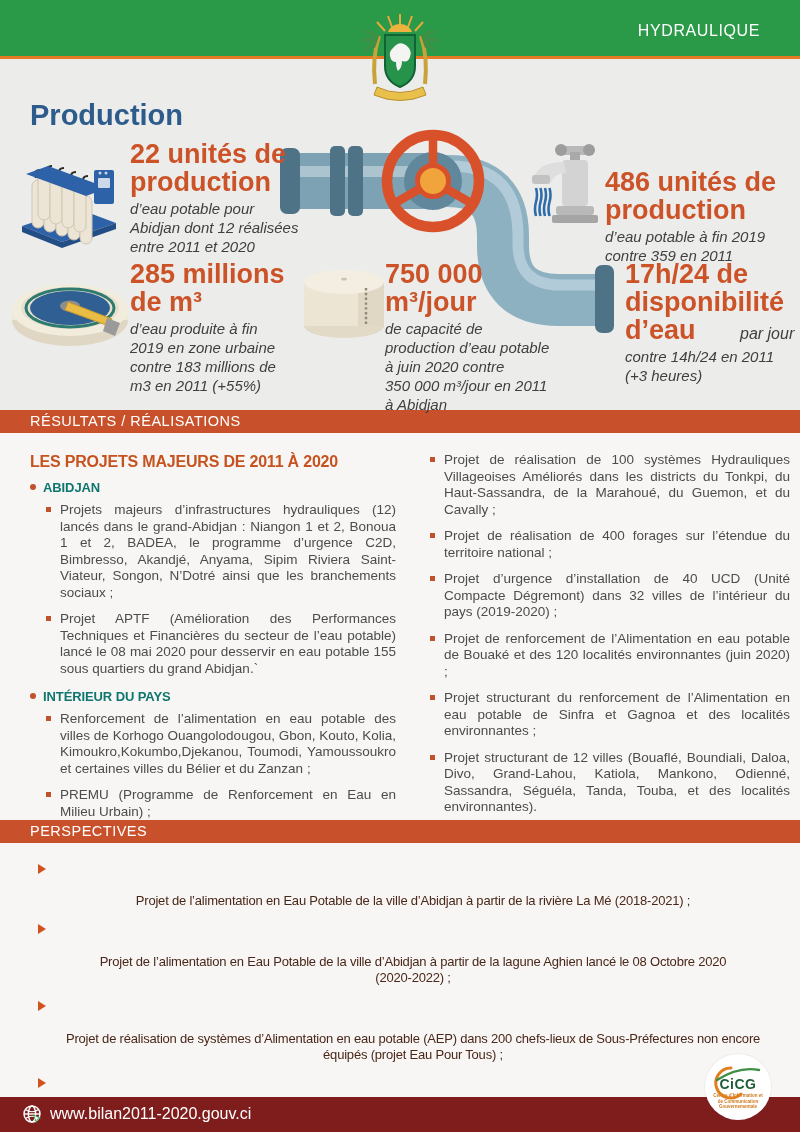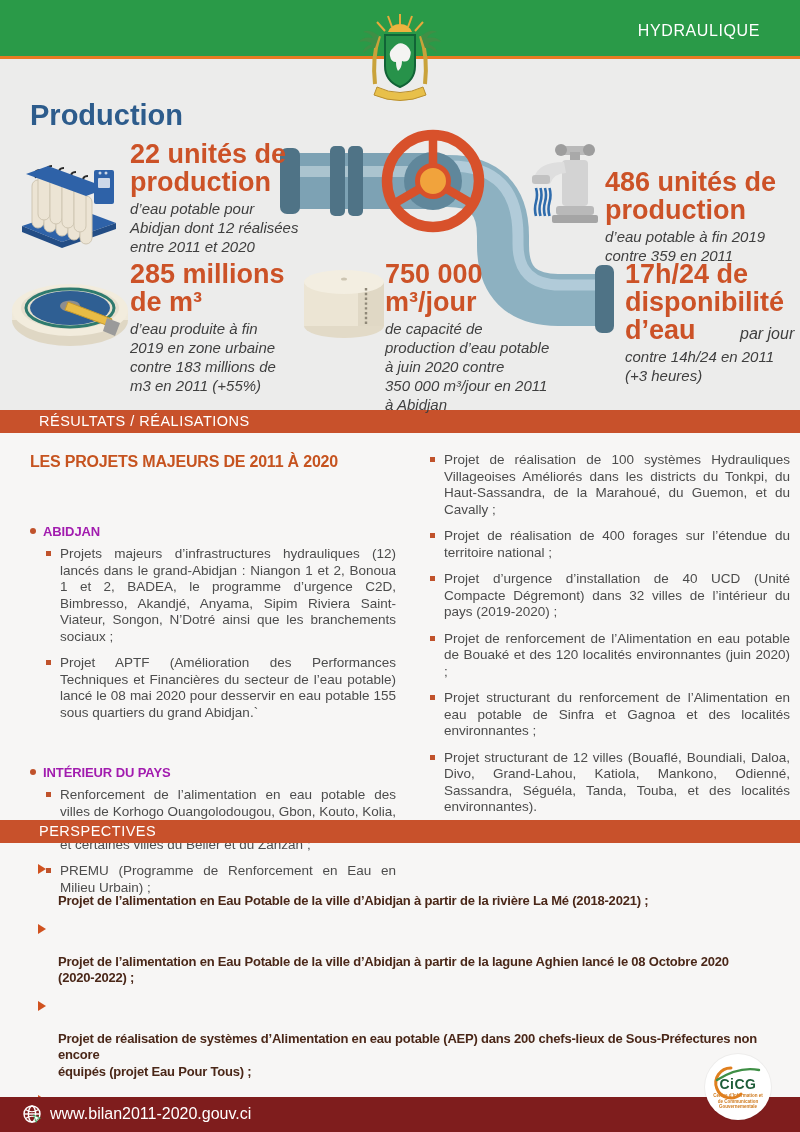--- a/index.html
+++ b/index.html
@@ -15,39 +15,39 @@
   .prod-title{position:absolute;left:30px;top:99px;font-size:29px;font-weight:700;color:#2d5c8c;}
   
   .stat{position:absolute;z-index:2;}
   .stat .val{color:#cc5227;font-weight:700;font-size:27px;line-height:28px;white-space:pre-line;}
   .stat .desc{color:#3f3f3f;font-style:italic;font-size:15px;line-height:19px;white-space:pre-line;margin-top:3px;}
   .stat .sfx{color:#3f3f3f;font-style:italic;font-weight:400;font-size:16px;margin-left:40px;}
   .icon-abs{position:absolute;z-index:2;}
   .pipe-svg{position:absolute;left:268px;top:122px;z-index:1;}
   
   .banner{position:absolute;left:0;width:800px;height:23px;background:#c8512b;color:#fff;
-          font-size:14.5px;line-height:23px;padding-left:39px;box-sizing:border-box;letter-spacing:0.5px;}
+          font-size:14.5px;line-height:23px;padding-left:30px;box-sizing:border-box;letter-spacing:0.5px;}
   .banner-results{top:410px;}
   .banner-persp{top:820px;}
   
   .res-heading{position:absolute;left:30px;top:453px;color:#c6531f;font-weight:700;font-size:16px;
                letter-spacing:-0.2px;text-align:right;}
   .lcol{position:absolute;left:30px;top:480px;width:366px;}
   .rcol{position:absolute;left:428px;top:452px;width:362px;}
-  .group-title{position:relative;padding-left:13px;font-size:13px;font-weight:700;color:#a21caf;
-               margin-bottom:7px;letter-spacing:-0.1px;margin-top:44px;}
+  .group-title{position:relative;padding-left:13px;font-size:13px;font-weight:700;color:#0f766e;
+               margin-bottom:7px;letter-spacing:-0.1px;}
   .group-title .dot{position:absolute;left:0;top:4px;width:6px;height:6px;border-radius:50%;background:#c0522b;}
   .group-items{padding-left:14px;margin-bottom:12px;}
   .ritem{position:relative;padding-left:16px;margin-bottom:10px;font-size:13.5px;line-height:16.5px;
          color:#4c4c4c;text-align:justify;}
   .ritem .sq{position:absolute;left:2px;top:5px;width:5px;height:5px;background:#c0522b;}
   
   .persp-list{position:absolute;left:38px;top:860px;width:730px;}
-  .pitem{position:relative;padding-left:20px;margin-bottom:11px;color:#4a2718;font-weight:700;
-         font-size:13px;line-height:16.5px;letter-spacing:-0.2px;white-space:pre-line;}
+  .pitem{position:relative;padding-left:20px;margin-bottom:11px;color:#4a2718;font-weight:400;
+         font-size:13px;line-height:16.5px;letter-spacing:-0.2px;white-space:pre-line;text-align:center;}
   .pitem .arr{position:absolute;left:0;top:3.5px;width:0;height:0;border-left:8px solid #d0521f;
               border-top:5px solid transparent;border-bottom:5px solid transparent;}
   
   .footer{position:absolute;left:0;top:1097px;width:800px;height:35px;background:#7f1d1d;}
   .footer-inner{position:absolute;left:22px;top:7px;display:flex;align-items:center;gap:8px;color:#fff;}
   .site{font-size:16px;color:#fff;text-decoration:none;}
   .cicg{position:absolute;left:705px;top:1054px;width:66px;height:66px;border-radius:50%;background:#fff;
         z-index:3;box-shadow:0 0 0 1px rgba(0,0,0,0.04);text-align:center;}
   .cicg-name{font-size:14px;font-weight:700;color:#1d5c38;letter-spacing:0.5px;margin-top:24px;line-height:12px;}
   .cicg-tag{font-size:4.5px;font-weight:700;color:#cf7a1e;line-height:5.5px;margin-top:3px;padding:0 8px;}

